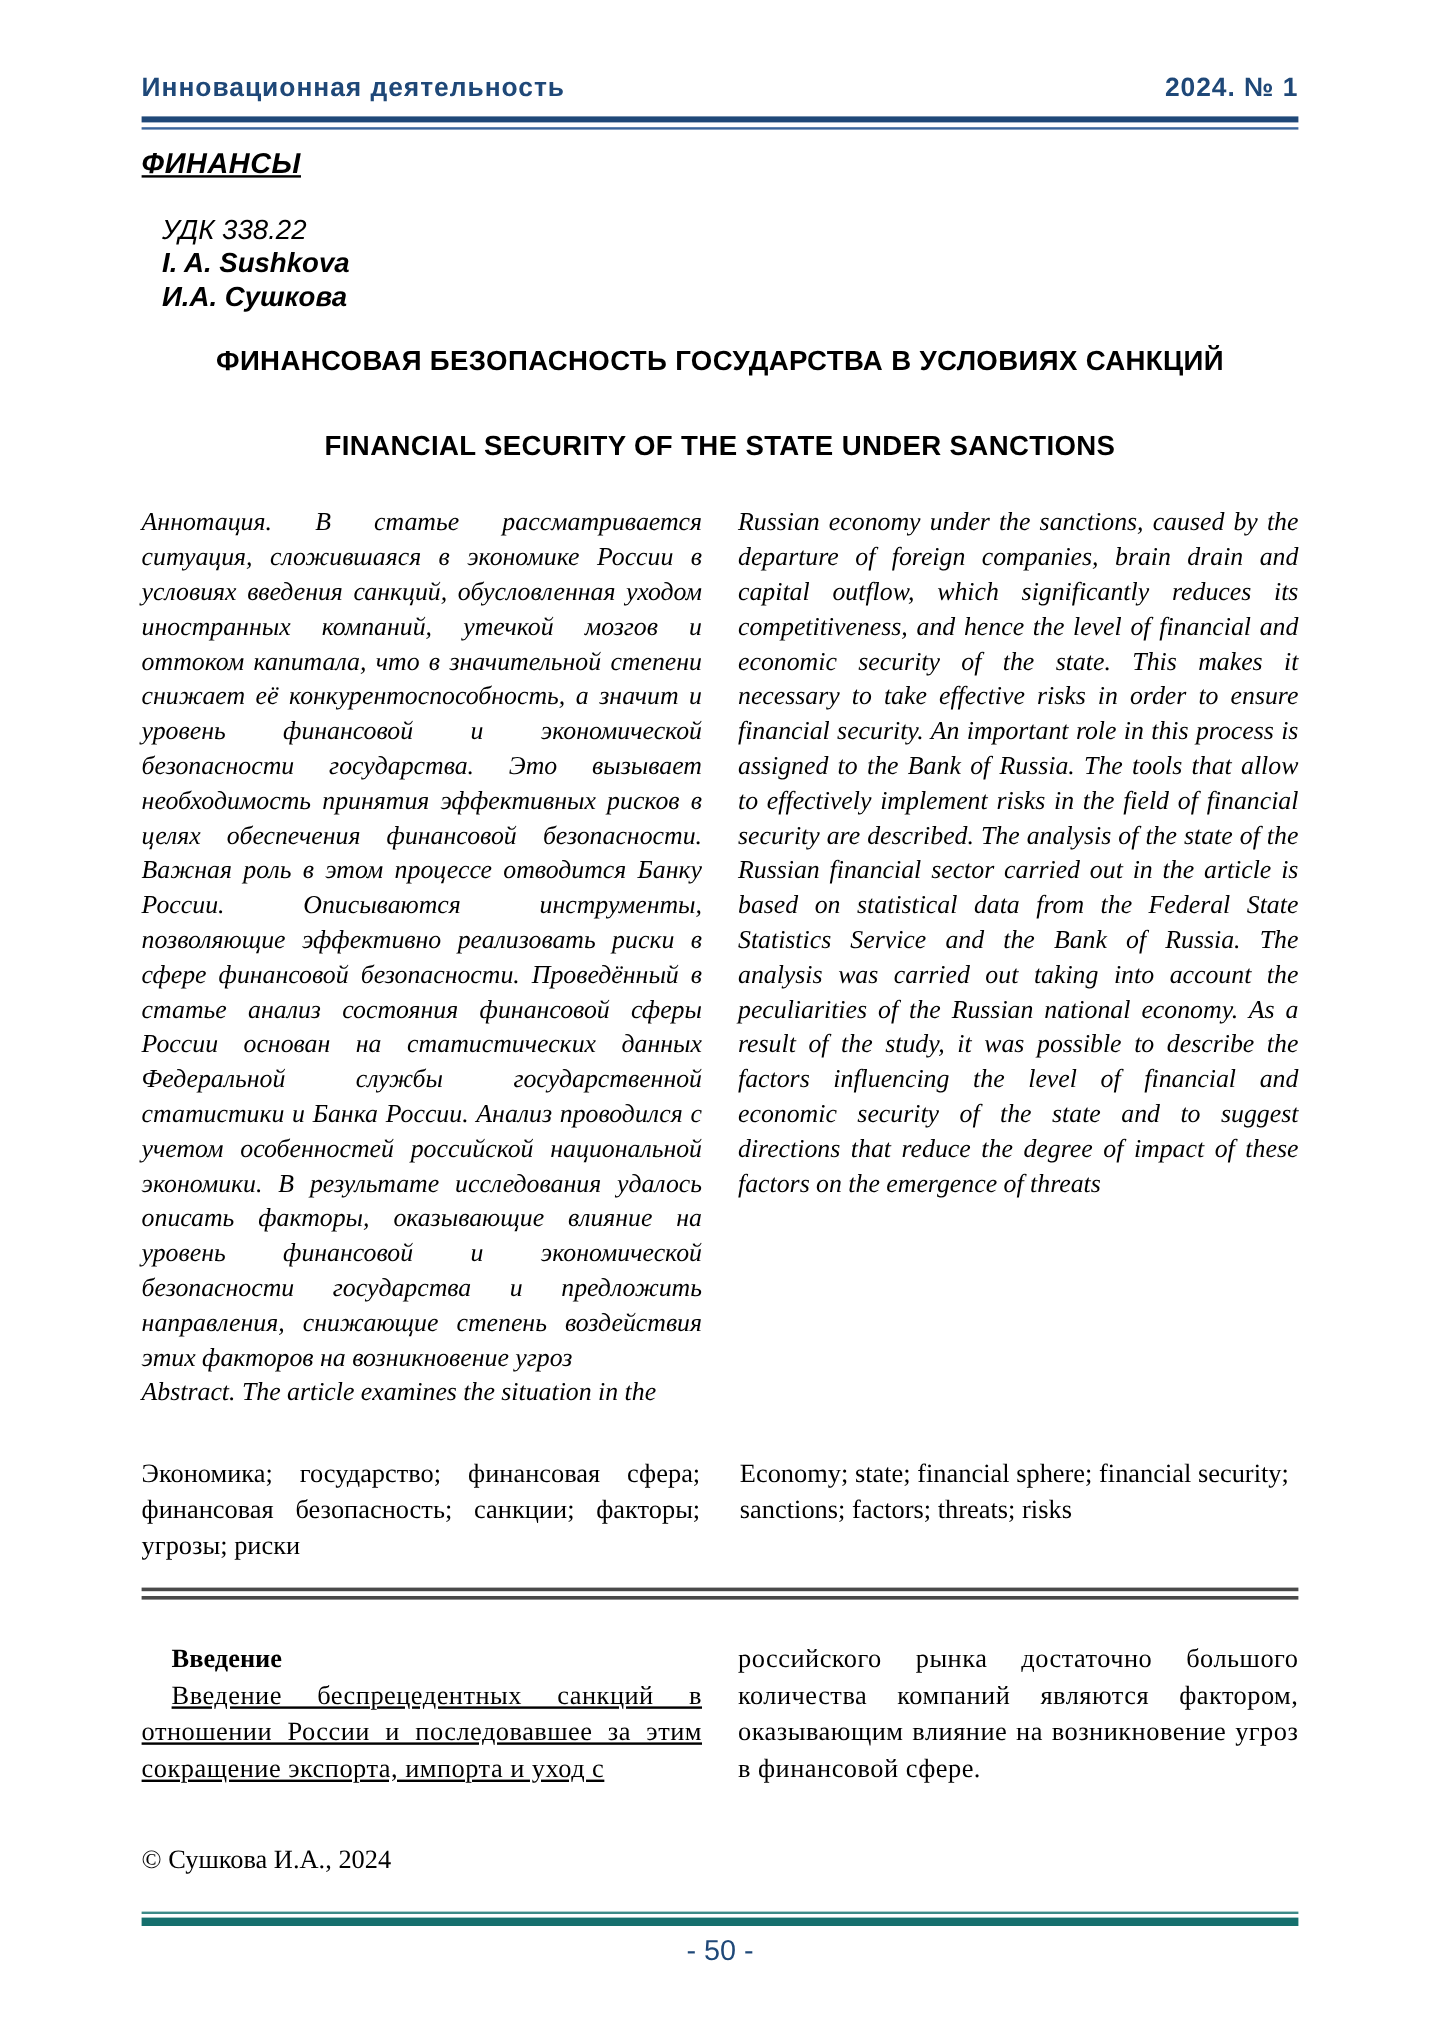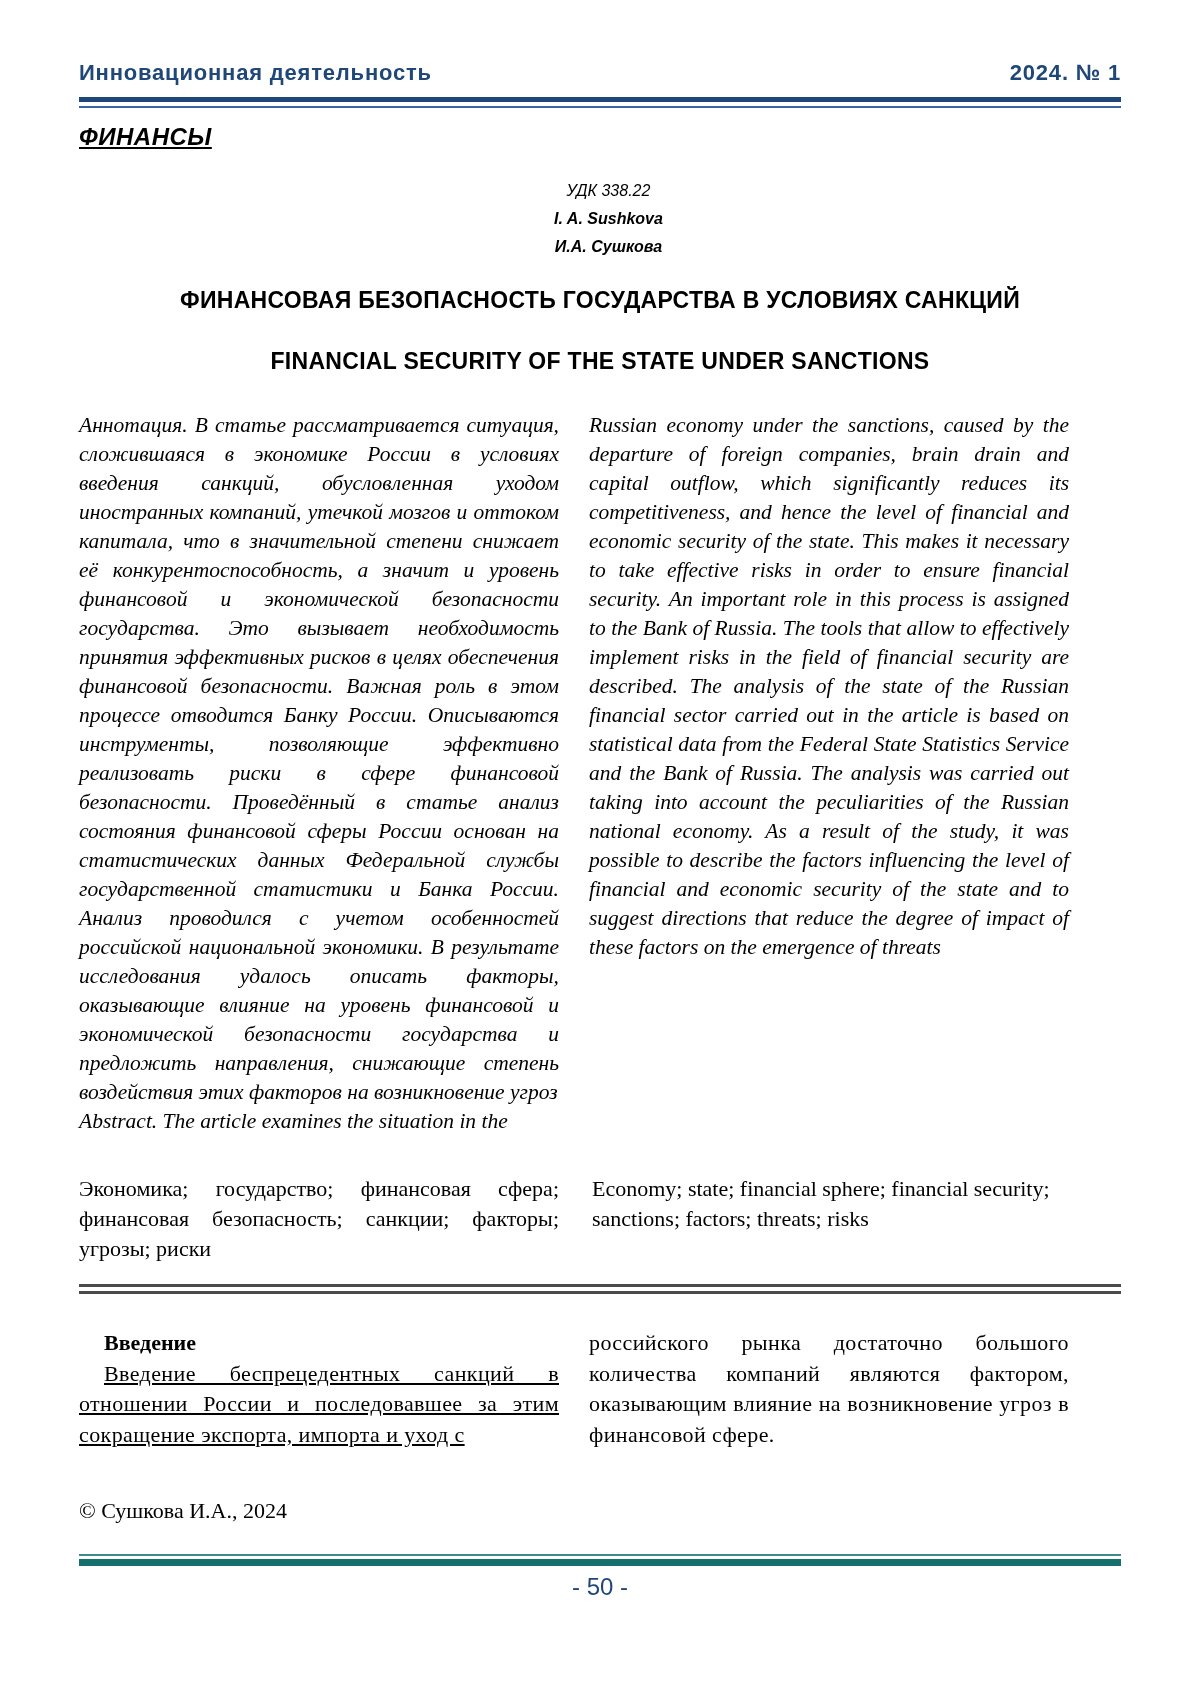--- a/index.html
+++ b/index.html
@@ -3,21 +3,21 @@
 <meta charset="utf-8">
 <style>
   * { margin: 0; padding: 0; box-sizing: border-box; }
   html, body { background: #ffffff; }
   body {
     width: 1200px; height: 1697px;
     overflow: hidden;
     font-family: "Liberation Serif", serif;
     color: #000;
   }
-  .page { padding: 0 79px; width: 1200px; }
+  .page { padding: 0 118px; width: 1200px; }
 
   
   .header-row {
     padding-top: 60px;
     display: flex; justify-content: space-between; align-items: baseline;
     font-family: "Liberation Sans", sans-serif;
     font-weight: bold; font-size: 22px; letter-spacing: 0.8px;
     color: #1f4878;
   }
   .rule-navy-thick { margin-top: 11px; height: 5px; background: #1f4878; }
@@ -25,32 +25,32 @@
 
   
   .section-label-row { margin-top: 15px; }
   .section-label {
     font-family: "Liberation Sans", sans-serif;
     font-style: italic; font-weight: bold; font-size: 24px;
     text-decoration: underline; letter-spacing: 0.5px;
   }
 
   
-  .meta { margin-top: 26px; margin-left: 17px; font-family: "Liberation Sans", sans-serif; font-size: 16px; line-height: 28px; text-align: center; }
+  .meta { margin-top: 26px; margin-left: 17px; font-family: "Liberation Sans", sans-serif; font-size: 23px; line-height: 28px; }
   .meta .udk { font-style: italic; font-weight: 400; }
   .meta .author { font-style: italic; font-weight: bold; }
 
   
   .title-ru, .title-en {
     font-family: "Liberation Sans", sans-serif;
     font-weight: bold; font-size: 23px; letter-spacing: 0.3px;
     text-align: center;
   }
   .title-ru { margin-top: 26px; }
-  .title-en { margin-top: 34px; }
+  .title-en { margin-top: 44px; }
 
   
   .cols { display: flex; gap: 30px; }
   .col { width: 480px; }
 
   .abstract-cols { margin-top: 36px; }
   .abstract-cols p {
     font-style: italic; font-size: 21.5px; line-height: 29px;
     text-align: justify;
   }

